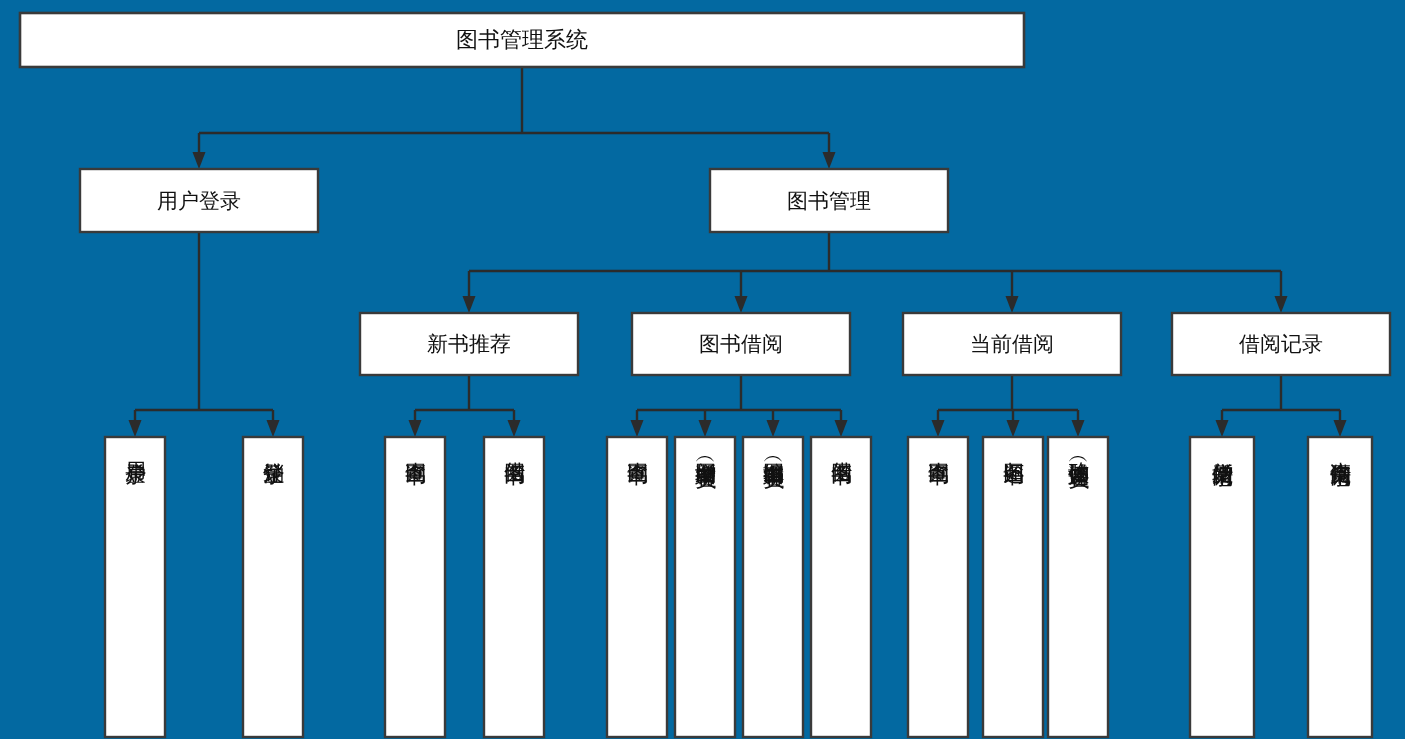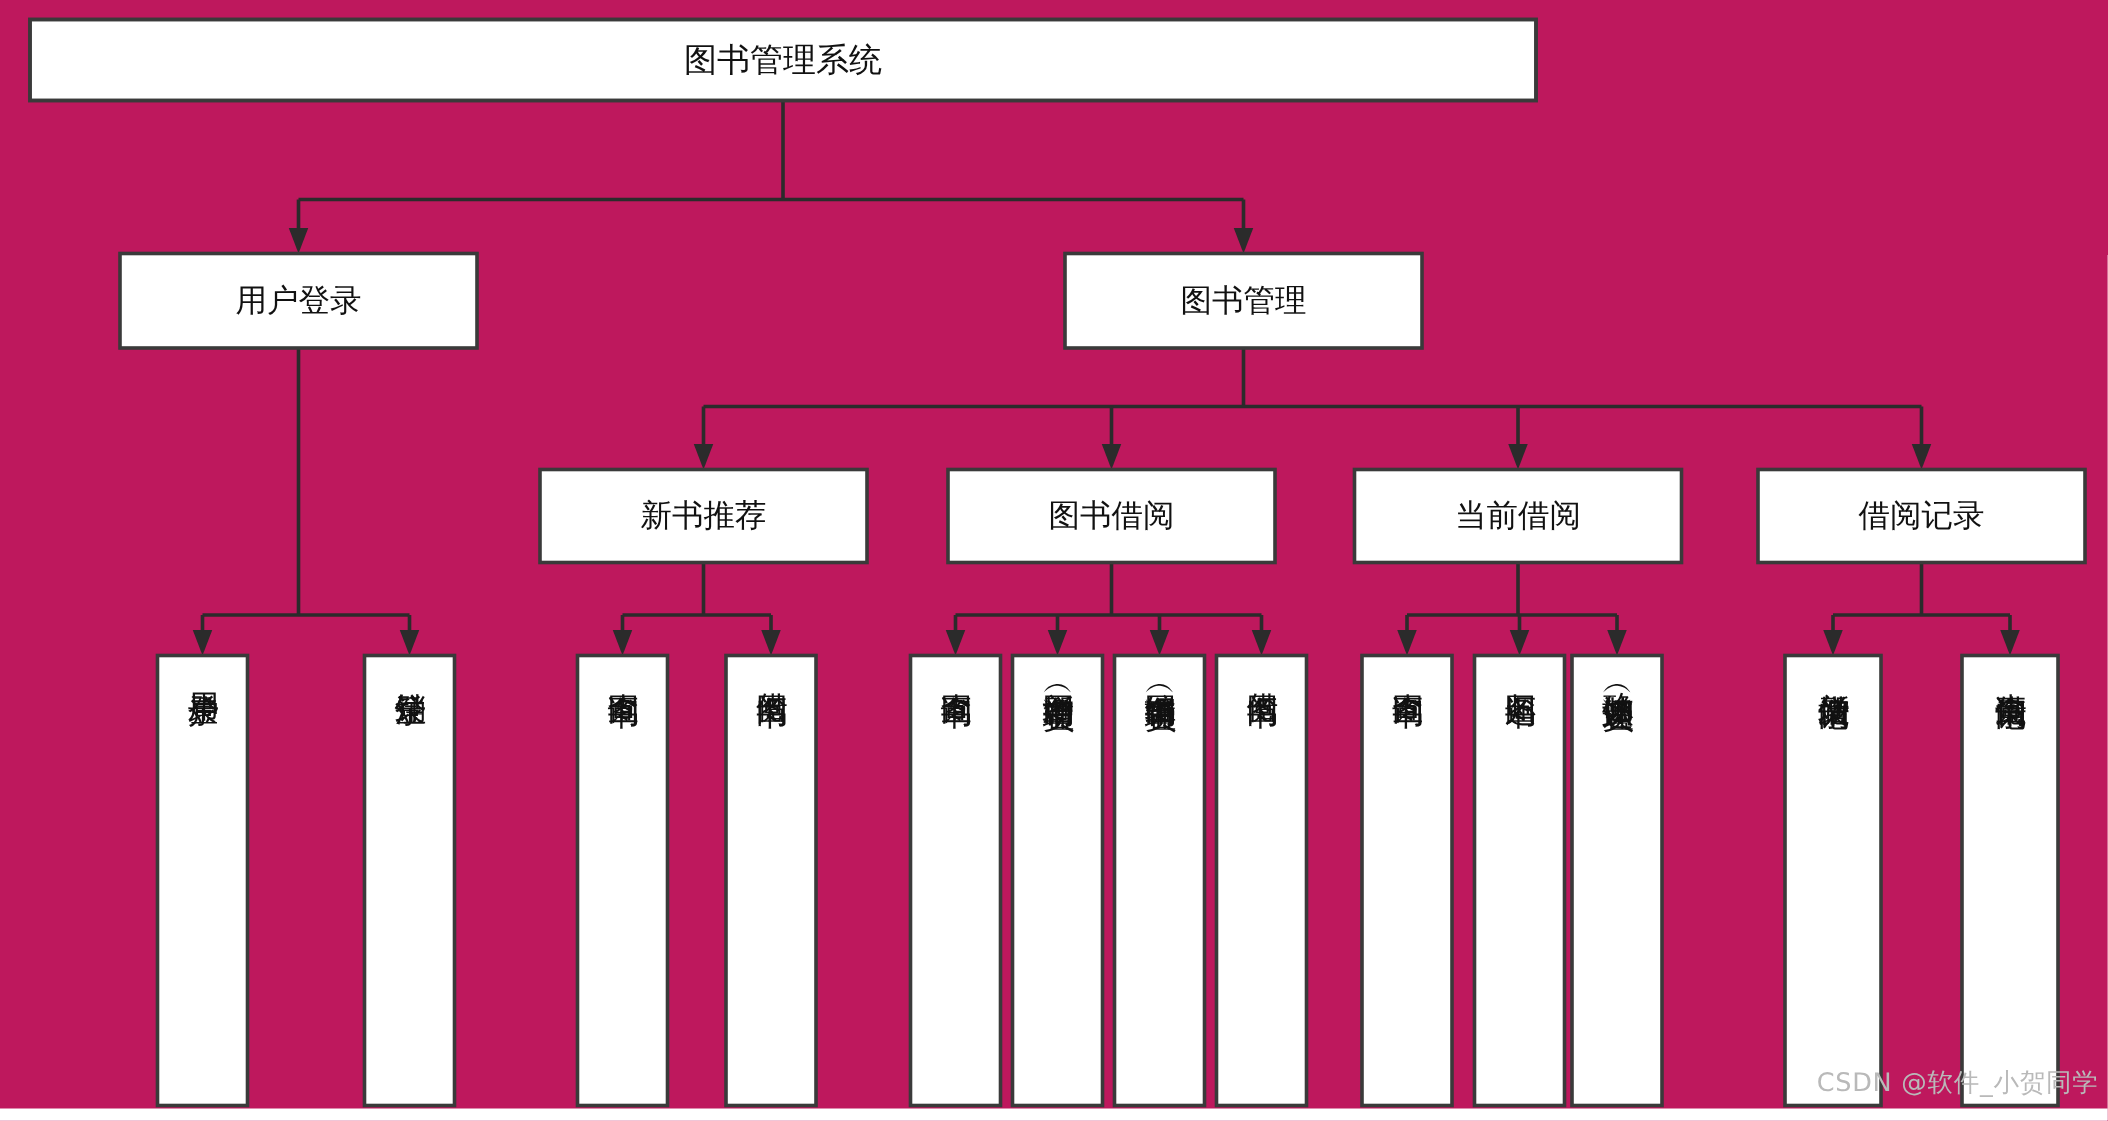--- a/index.html
+++ b/index.html
@@ -12,21 +12,21 @@
     width: 1405px;
     height: 747px;
     font-family: "DejaVu Sans", "Liberation Sans", sans-serif;
     overflow: hidden;
     position: relative;
   }
   #diagram-root {
     position: relative;
     width: 1405px;
     height: 739px;
-    background: #be185d;
+    background: #0369a1;
   }
   svg.diagram-canvas {
     position: absolute;
     left: 0;
     top: 0;
     width: 1405px;
     height: 747px;
     display: block;
   }
   .node-box {
@@ -227,14 +227,13 @@
         <span class="leaf-label">确认归还（管理员）</span>
       </div>
       <div class="leaf-label-wrap" style="left: 1190px; top: 445px; width: 64px; height: 284px;">
         <span class="leaf-label">新增借阅记录</span>
       </div>
       <div class="leaf-label-wrap" style="left: 1308px; top: 445px; width: 64px; height: 284px;">
         <span class="leaf-label">查询借阅记录</span>
       </div>
     </div>
 
-  <div class="watermark">CSDN @软件_小贺同学</div>
 </div>
 
 </body></html>

